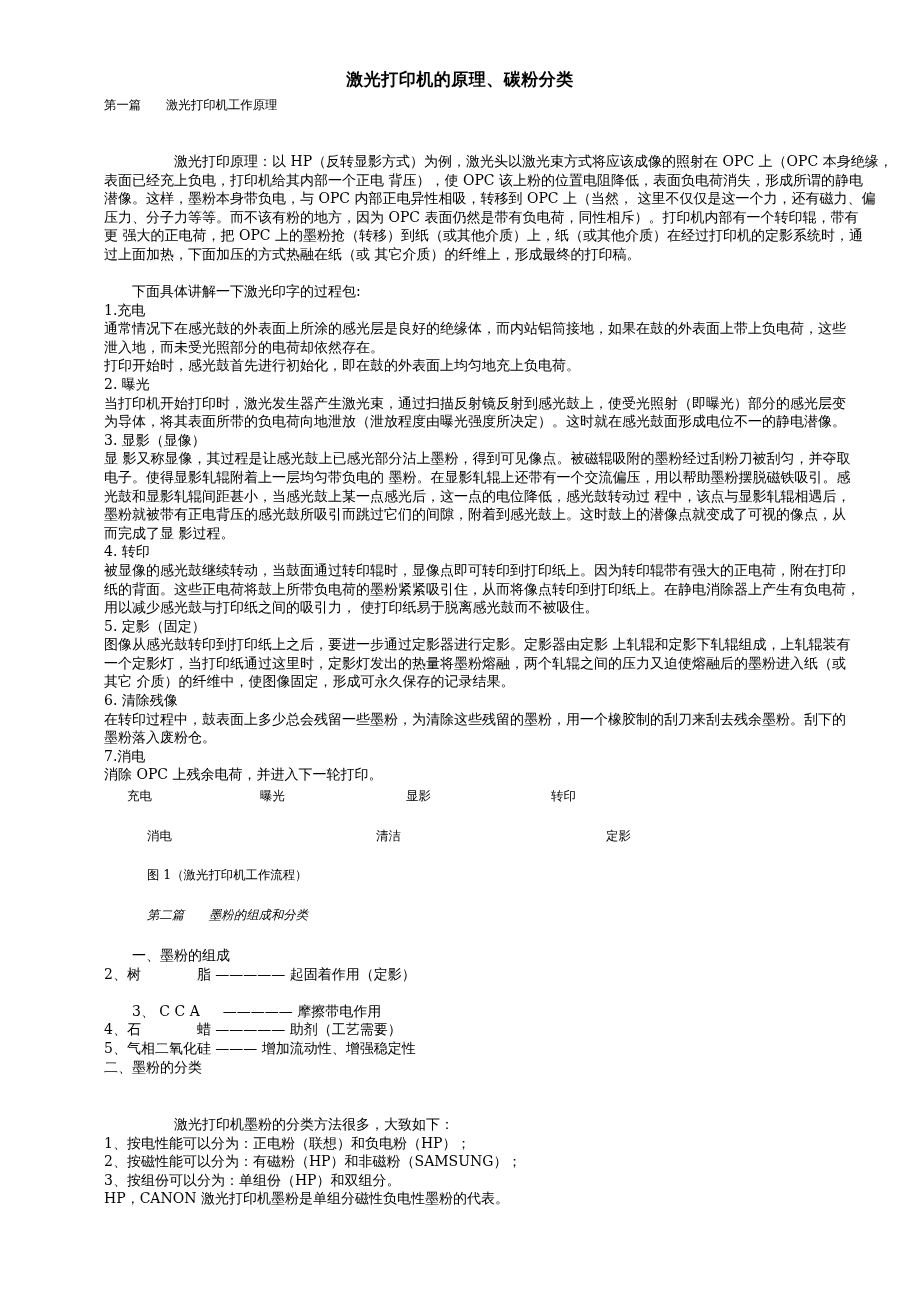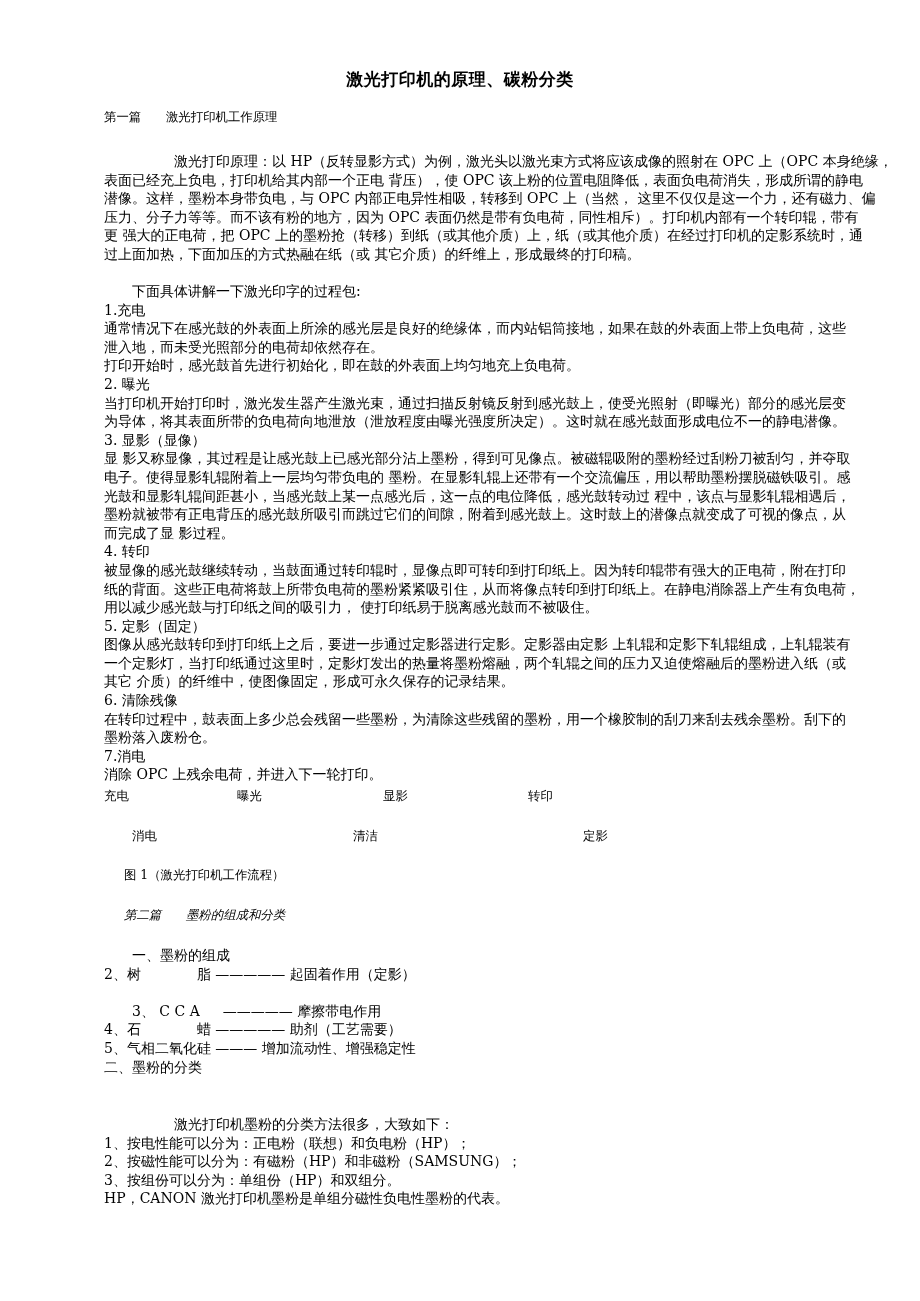--- a/index.html
+++ b/index.html
@@ -4,30 +4,30 @@
 <style>
   html, body { margin: 0; padding: 0; background: #ffffff; }
   body { width: 920px; height: 1301px; position: relative; overflow: hidden;
          font-family: "DejaVu Serif", "Liberation Serif", serif; color: #000; }
   .page { position: absolute; left: 0; top: 0; width: 920px; height: 1301px; }
   .title { position: absolute; left: 0; width: 920px; top: 68px; text-align: center;
            font-family: "DejaVu Sans", "Liberation Sans", sans-serif; font-weight: bold; font-size: 17px; letter-spacing: 0.5px; }
   .line { position: absolute; left: 104px; width: 745px; font-size: 12.4px; line-height: 18.6px; white-space: nowrap; }
   .para { position: absolute; left: 104px; width: 745px; font-size: 14px; line-height: 18.6px; text-align: justify; text-justify: inter-character; }
   .para span.row { display: block; white-space: nowrap; }
-  .abs { position: absolute; font-size: 12.4px; white-space: nowrap; }
+  .abs { position: absolute; font-size: 12.4px; white-space: nowrap; margin-left: 23px; }
 </style>
 </head>
 <body>
 
 <div class="page">
 
   <div class="title">激光打印机的原理、碳粉分类</div>
 
-  <div class="line" style="top:108px;">第一篇　　激光打印机工作原理</div>
+  <div class="line" style="top:96px;">第一篇　　激光打印机工作原理</div>
 
   <div class="para" style="top:152px;">
     <span class="row">　　　　　激光打印原理：以 HP（反转显影方式）为例，激光头以激光束方式将应该成像的照射在 OPC 上（OPC 本身绝缘，</span>
     <span class="row">表面已经充上负电，打印机给其内部一个正电  背压），使 OPC 该上粉的位置电阻降低，表面负电荷消失，形成所谓的静电</span>
     <span class="row">潜像。这样，墨粉本身带负电，与 OPC 内部正电异性相吸，转移到 OPC 上（当然，  这里不仅仅是这一个力，还有磁力、偏</span>
     <span class="row">压力、分子力等等。而不该有粉的地方，因为 OPC 表面仍然是带有负电荷，同性相斥）。打印机内部有一个转印辊，带有</span>
     <span class="row">更  强大的正电荷，把 OPC 上的墨粉抢（转移）到纸（或其他介质）上，纸（或其他介质）在经过打印机的定影系统时，通</span>
     <span class="row">过上面加热，下面加压的方式热融在纸（或  其它介质）的纤维上，形成最终的打印稿。</span>
   </div>
 
@@ -66,21 +66,21 @@
 
     <span class="row">7.消电</span>
     <span class="row">消除 OPC 上残余电荷，并进入下一轮打印。</span>
   </div>
 
   <div class="abs" style="left:104px; top:788px;">充电</div>
   <div class="abs" style="left:237px; top:788px;">曝光</div>
   <div class="abs" style="left:383px; top:788px;">显影</div>
   <div class="abs" style="left:528px; top:788px;">转印</div>
 
-  <div class="abs" style="left:132px; top:828px;">消电</div>
+  <div class="abs" style="left:124px; top:828px;">消电</div>
   <div class="abs" style="left:353px; top:828px;">清洁</div>
   <div class="abs" style="left:583px; top:828px;">定影</div>
 
   <div class="abs" style="left:124px; top:867px;">图 1（激光打印机工作流程）</div>
 
   <div class="abs" style="left:124px; top:907px;font-style:italic;">第二篇　　墨粉的组成和分类</div>
 
   <div class="para" style="top:946px;">
     <span class="row">　　一、墨粉的组成</span>
     <span class="row">2、树　　　　脂 ————— 起固着作用（定影）</span>

